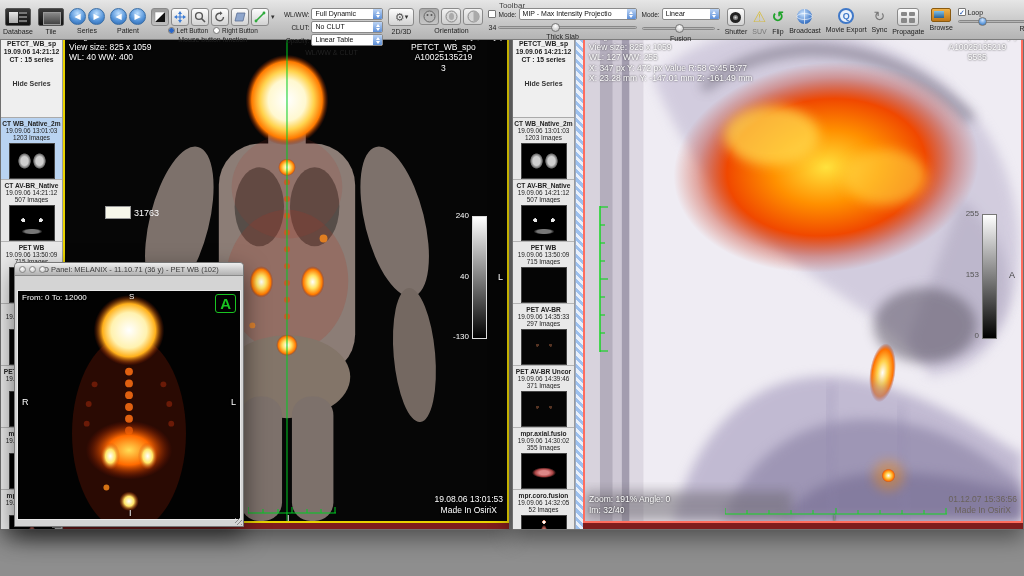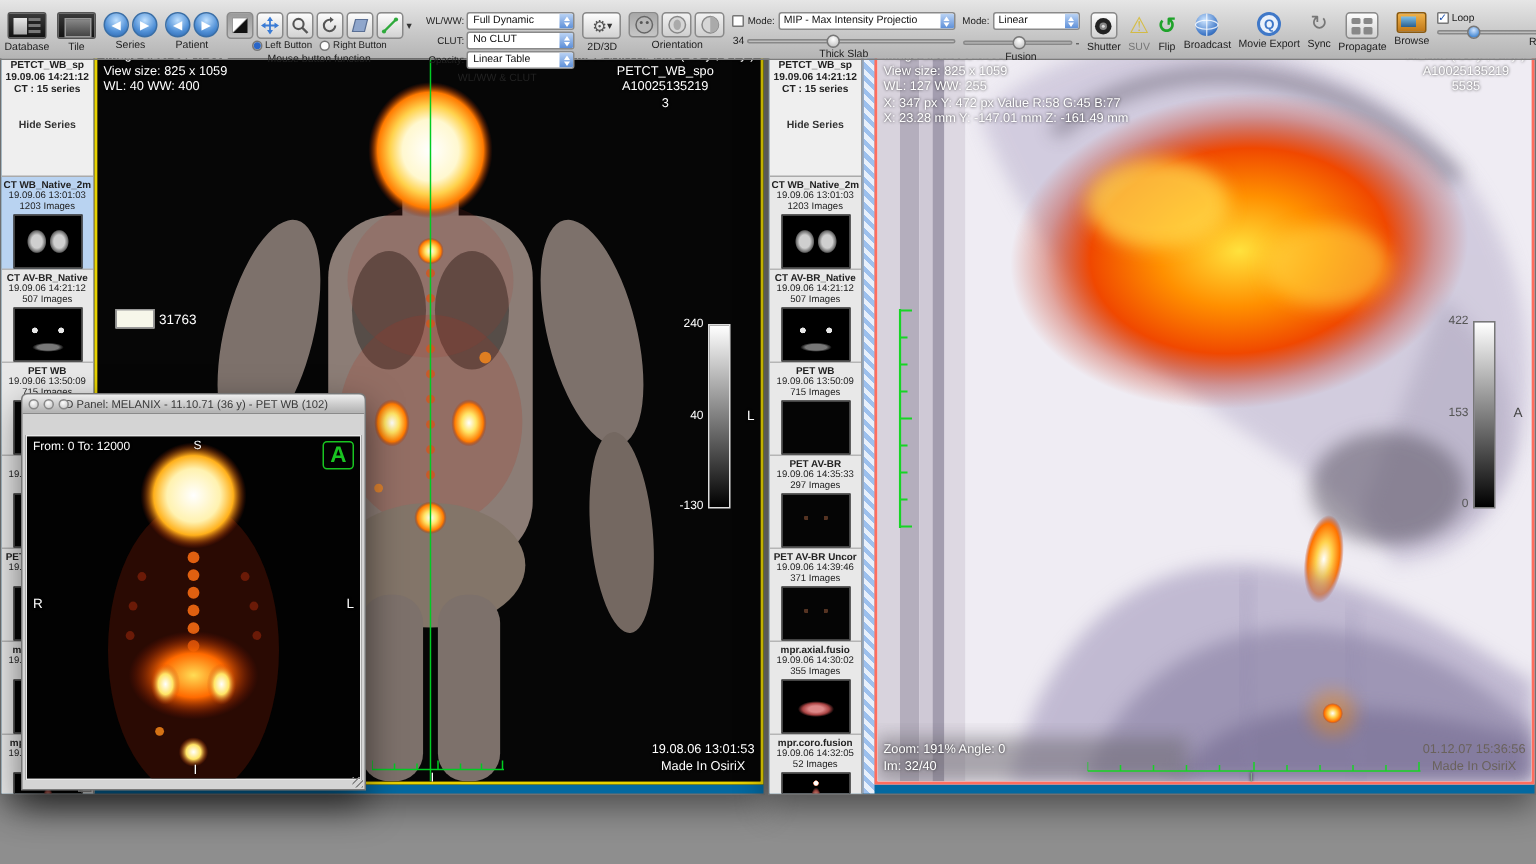--- a/index.html
+++ b/index.html
@@ -60,21 +60,21 @@
   .q-circle { width:16px; height:16px; border-radius:50%; border:2px solid #3f78c8; color:#3f78c8;
     font-size:9px; font-weight:bold; text-align:center; line-height:13px; background:#eaf1fb; }
   .folder-icon { width:20px; height:14px; background:linear-gradient(#f0b24a,#c07818);
     border:1px solid #8a5a10; border-radius:2px; position:relative; }
   .folder-icon:before { content:""; position:absolute; left:2px; top:2px; width:10px; height:7px;
     background:linear-gradient(#7fc0e8,#2a6090); }
   .grid-icon { width:14px; height:11px; display:grid; grid-template-columns:1fr 1fr; gap:2px; }
   .grid-icon span { background:#888; border-radius:1px; }
 
   
-  .win { position:absolute; background:#0369a1; border:1px solid #6f6f6f; border-radius:4px 4px 0 0;
+  .win { position:absolute; background:#7f1d1d; border:1px solid #6f6f6f; border-radius:4px 4px 0 0;
     box-shadow:0 8px 22px rgba(0,0,0,.45); }
   .titlebar { height:16px; background:linear-gradient(#efefef,#cfcfcf 50%,#b2b2b2);
     border-bottom:1px solid #8a8a8a; border-radius:4px 4px 0 0; position:relative;
     display:flex; align-items:center; justify-content:center; }
   .title-text { font-size:9.5px; color:#3a3a3a; white-space:nowrap; display:flex; align-items:center; gap:4px; }
   .proxy { width:9px; height:9px; border:1px solid #888; background:linear-gradient(#fff,#ccc); display:inline-block; }
   .lights { position:absolute; left:6px; top:3.5px; display:flex; gap:4px; }
   .light { width:9px; height:9px; border-radius:50%; border:1px solid #888; background:radial-gradient(circle at 40% 30%, #fdfdfd, #c2c2c2); }
   .light.red { background:radial-gradient(circle at 40% 30%, #ffb3ad, #f25648); border-color:#c0392b; }
   .light.yellow { background:radial-gradient(circle at 40% 30%, #ffe9a8, #f5b72e); border-color:#c8901a; }
@@ -129,21 +129,21 @@
   .ov { position:absolute; font-size:8.5px; line-height:10.5px; color:#fff; white-space:nowrap;
     text-shadow:0 0 2px rgba(0,0,0,.8); z-index:3; }
   .ov.right { text-align:center; }
   .ov.dim { color:#6a625c; text-shadow:none; }
   .cbar { position:absolute; width:15px; background:linear-gradient(#fff,#000); border:1px solid #ddd; z-index:3; }
   .cbar.darkborder { border:1px solid #777; }
   .cbar-lbl { position:absolute; font-size:8px; color:#fff; z-index:3; }
   .cbar-lbl.dark { color:#555; text-shadow:none; }
   .orient { position:absolute; font-size:9px; color:#fff; z-index:3; text-shadow:0 0 2px #000; }
   .orient.dark { color:#444; text-shadow:none; }
-  .slab-indicator { position:absolute; z-index:3; display:flex; align-items:center; gap:3px; }
+  .slab-indicator { position:absolute; z-index:3; display:flex; align-items:center; gap:3px;margin-left:28px; }
   .slab-box { width:26px; height:13px; background:#f7f7ea; border:1px solid #999; }
   .slab-num { font-size:9px; color:#fff; }
   .ruler-h, .ruler-v { position:absolute; z-index:3; }
 
   
   #panel3d { position:absolute; left:14px; top:262px; width:230px; height:265px; z-index:50;
     background:#d4d4d4; border:1px solid #777; border-radius:4px 4px 0 0; box-shadow:0 10px 24px rgba(0,0,0,.55); }
   #panel3d .titlebar { height:13px; }
   #panel3d .title-text { font-size:7.5px; }
   #panel3d .lights { top:2.5px; left:4px; gap:3px; }
@@ -155,20 +155,21 @@
   .panel-img svg { position:absolute; inset:0; width:100%; height:100%; }
   .a-box { position:absolute; right:4px; top:3px; color:#19c421; font-size:15px; font-weight:bold;
     border:1px solid #19c421; border-radius:3px; padding:0 4px; line-height:17px; z-index:3; }
   .grip { position:absolute; right:1px; bottom:1px; width:7px; height:7px;
     background:repeating-linear-gradient(135deg,#888 0 1px,transparent 1px 3px); }
 </style>
 </head>
 <body>
 
 <div id="toolbar">
+  <div class="toolbar-title">Toolbar</div>
   <div class="tbar">
     <div class="tb-group">
       <div class="dark-icon db"></div>
       <div class="tb-label">Database</div>
     </div>
     <div class="tb-group">
       <div class="dark-icon tile"></div>
       <div class="tb-label">Tile</div>
     </div>
     <div class="tb-group">
@@ -732,21 +733,21 @@
           <line x1="1" y1="37" x2="6" y2="37"></line>
         <line x1="1" y1="55" x2="6" y2="55"></line>
           <line x1="1" y1="73" x2="9" y2="73"></line>
           <line x1="1" y1="91" x2="6" y2="91"></line>
         <line x1="1" y1="109" x2="6" y2="109"></line>
           <line x1="1" y1="127" x2="6" y2="127"></line>
           <line x1="1" y1="145" x2="9" y2="145"></line>
       </g>
     </svg>
     <div class="cbar darkborder" style="right:24px;top:185px;height:125px"></div>
-    <div class="cbar-lbl dark" style="right:42px;top:180px">422</div>
+    <div class="cbar-lbl dark" style="right:42px;top:180px">255</div>
     <div class="cbar-lbl dark" style="right:42px;top:241px">153</div>
     <div class="cbar-lbl dark" style="right:42px;top:302px">0</div>
     <div class="orient dark" style="right:6px;top:241px">A</div>
     <div class="ov" style="left:4px;bottom:6px">
       <div>Zoom: 191% Angle: 0</div>
       <div>Im: 32/40</div>
     </div>
     <div class="ov right dim" style="right:4px;bottom:6px">
       <div>01.12.07 15:36:56</div>
       <div>Made In OsiriX</div>

